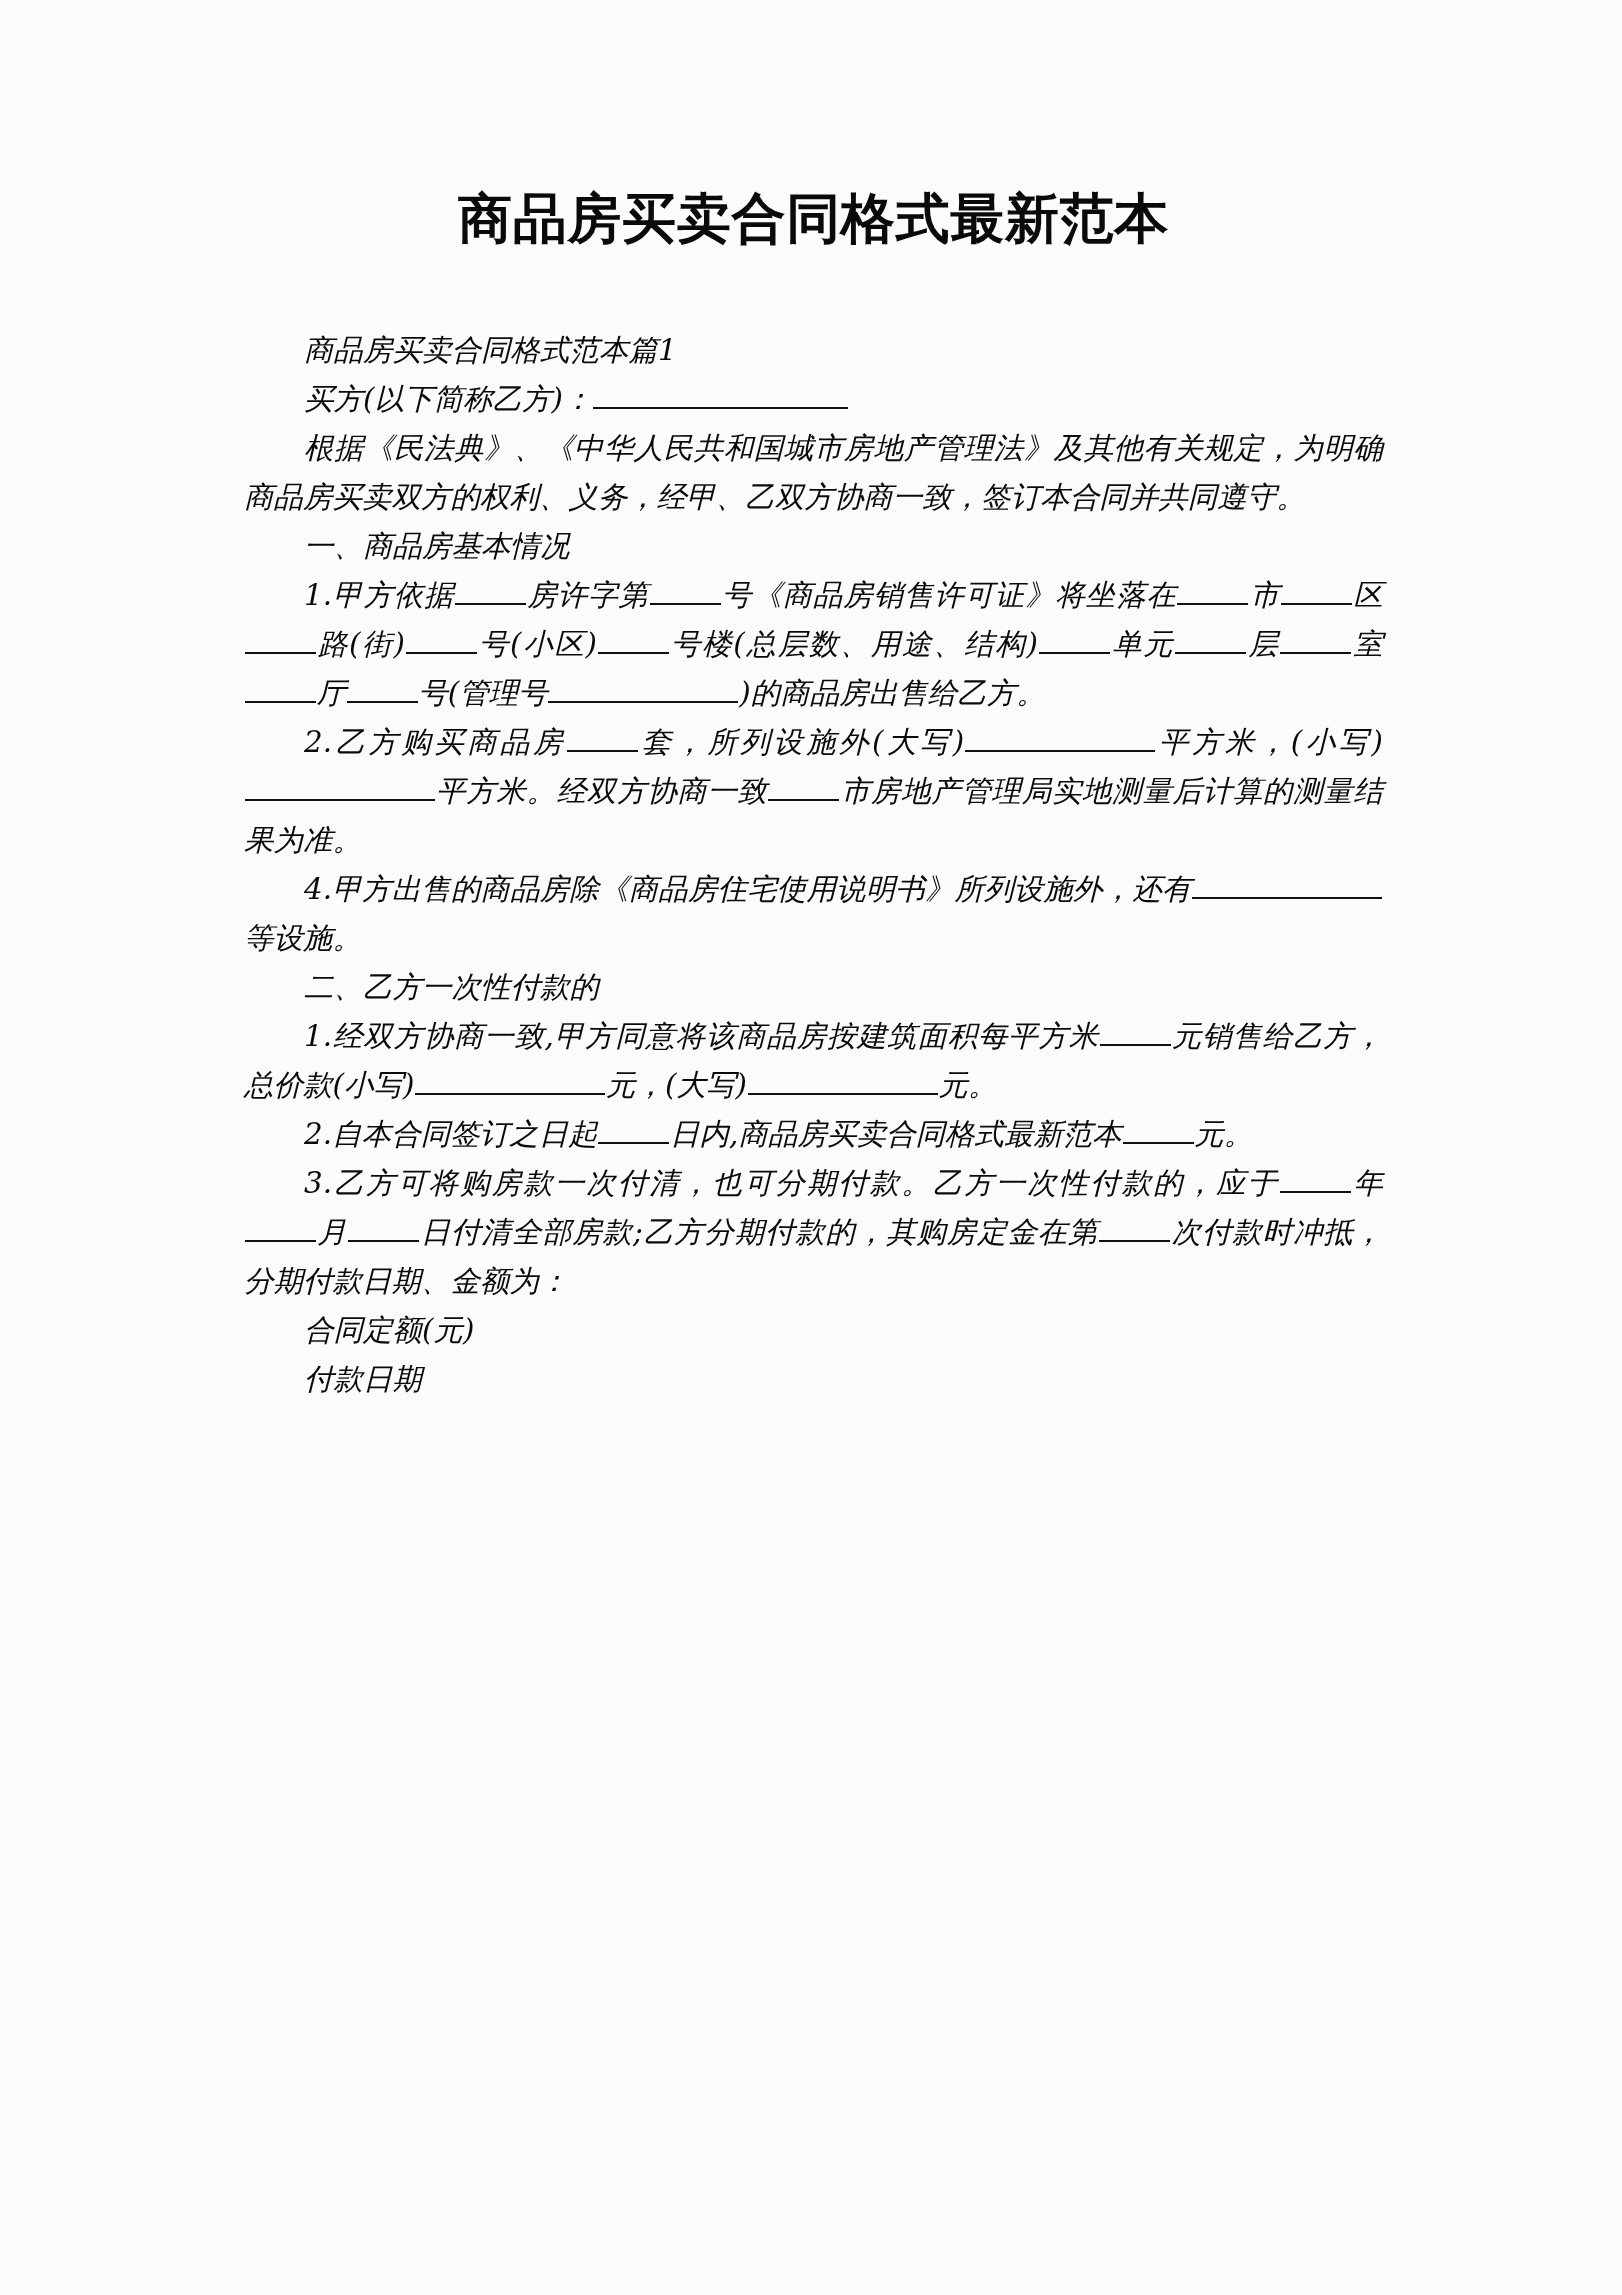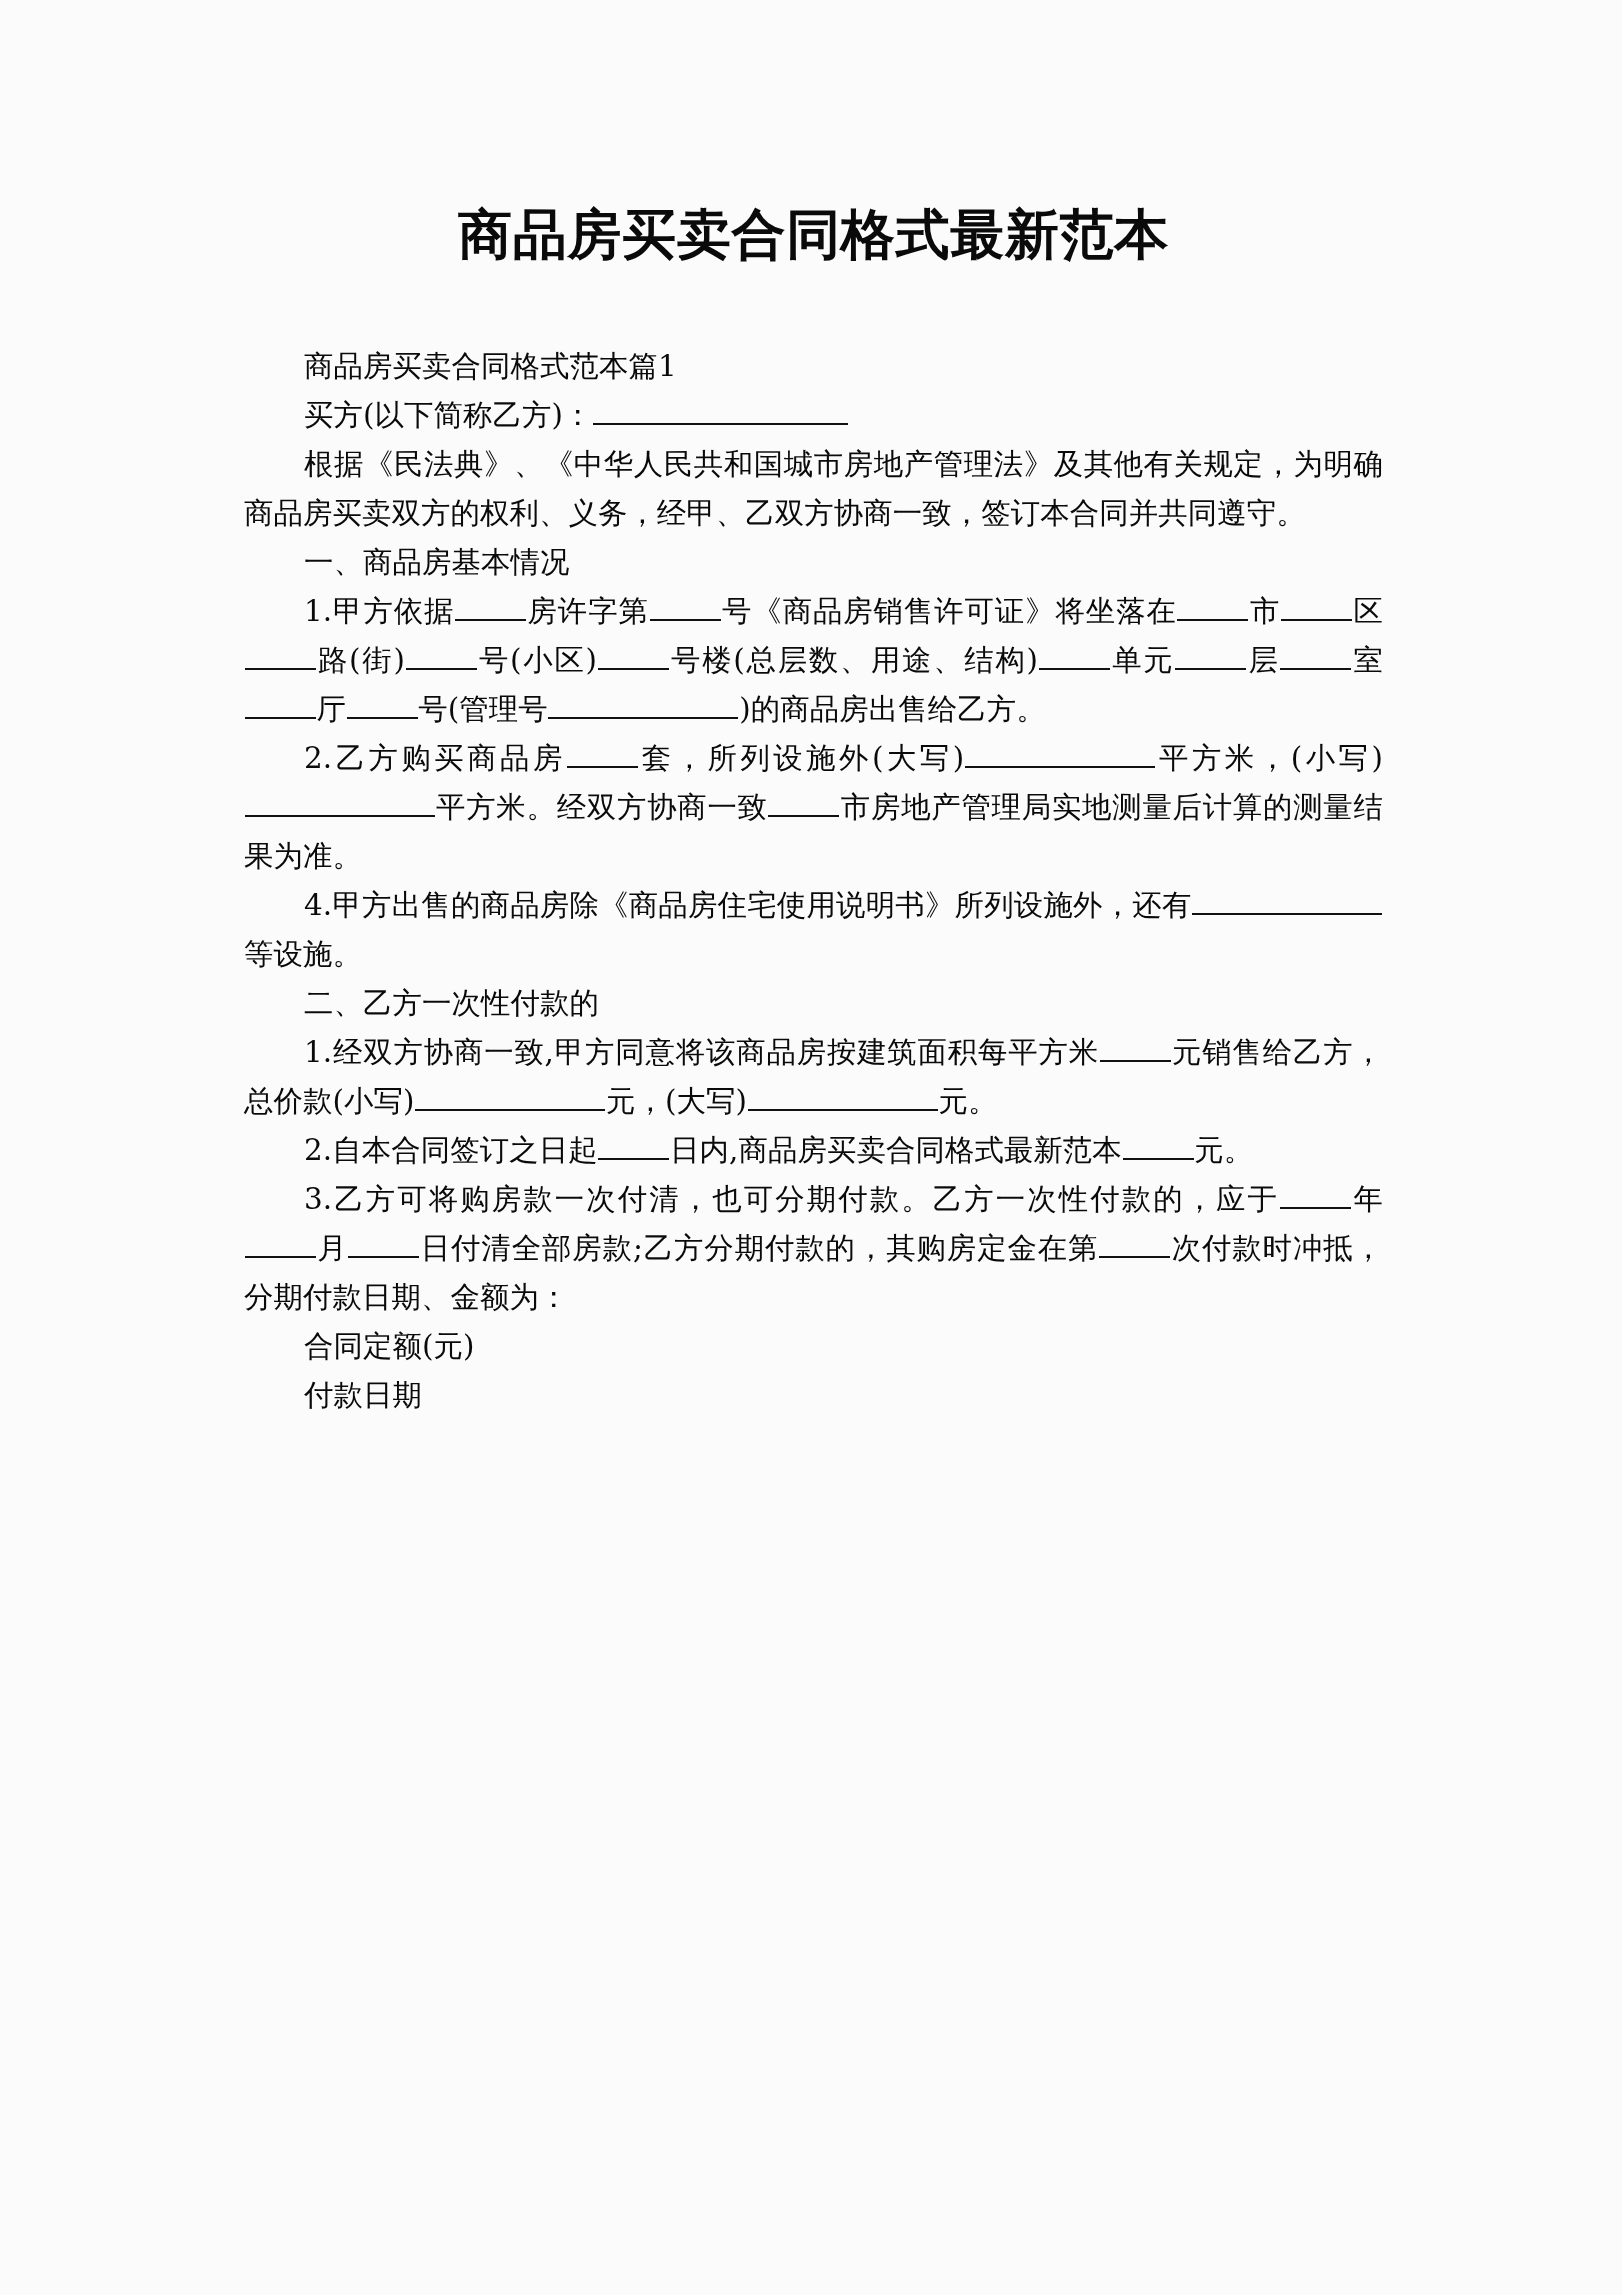--- a/index.html
+++ b/index.html
@@ -14,21 +14,21 @@
     height: 2295px;
     background: #fbfbfb;
     box-sizing: border-box;
     font-family: "DejaVu Serif", "Liberation Serif", serif;
     color: #0a0a0a;
     overflow: hidden;
   }
   .doc {
     position: absolute;
     left: 244px;
-    top: 16px;
+    top: 0;
     width: 1139px;
   }
   .doc-title {
     font-size: 54px;
     font-weight: bold;
     line-height: 1.15;
     text-align: center;
     letter-spacing: 0.7px;
     margin: 0;
     padding-top: 187px;
@@ -42,20 +42,21 @@
     font-size: 29.4px;
     line-height: 49px;
     margin: 0 0 0 0;
     text-align: justify;
     text-justify: inter-ideograph;
     letter-spacing: 0.1px;
     word-break: break-all;
   }
   p.indent2 {
     text-indent: 60px;
+    font-style: italic;
   }
   .blank {
     display: inline-block;
     border-bottom: 2px solid #111111;
     vertical-align: baseline;
     height: 29px;
     margin: 0 0.7px;
   }
   .b-md { width: 71px; }
   .b-xxl { width: 190px; }

